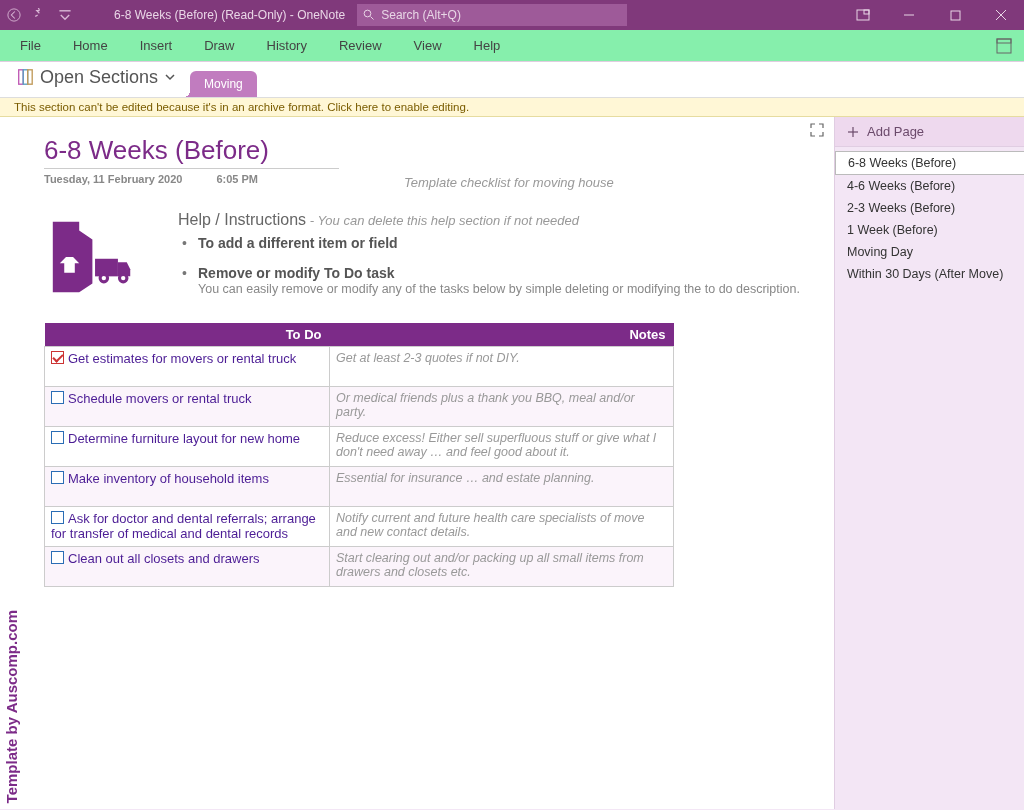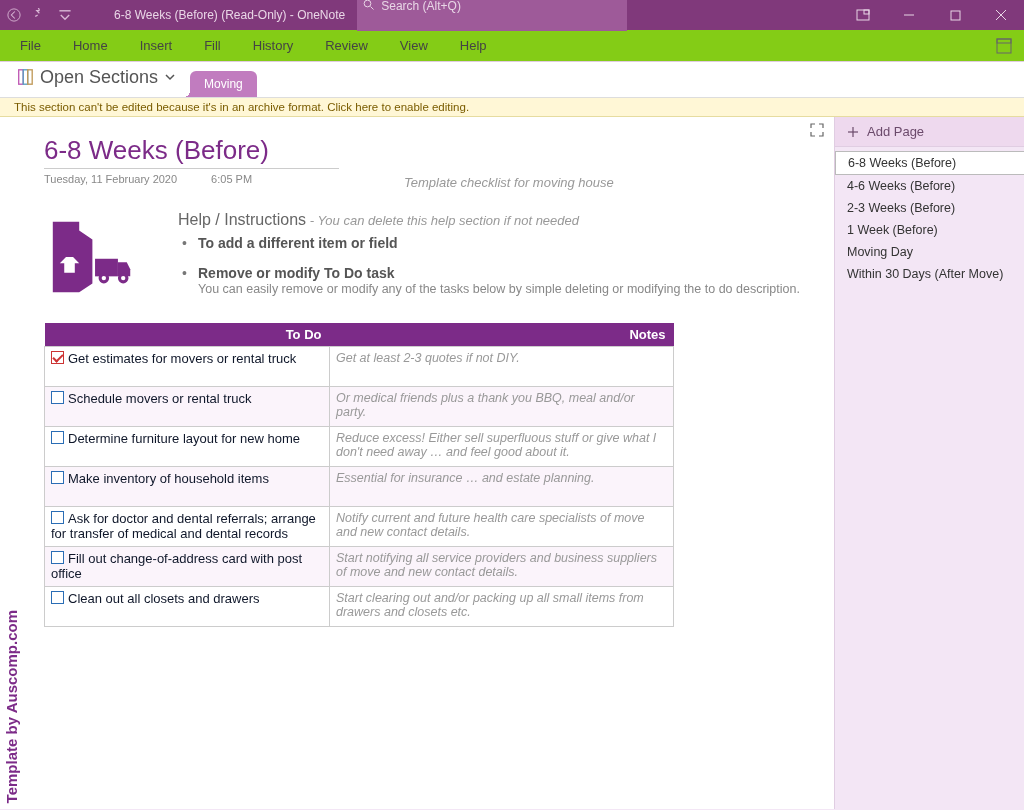--- a/index.html
+++ b/index.html
@@ -3,27 +3,27 @@
 <meta charset="utf-8">
 <style>
 * { margin: 0; padding: 0; box-sizing: border-box; font-family: "Segoe UI", Arial, sans-serif; }
 body { width: 1024px; height: 810px; overflow: hidden; background: #f3e6f5; }
 
 
 .titlebar { height: 30px; background: #80397b; display: flex; align-items: center; color: #fff; font-size: 12px; }
 .titlebar .nav-btn { width: 28px; height: 30px; display: flex; align-items: center; justify-content: center; color: #d9b8d6; cursor: pointer; }
 .titlebar .nav-btn svg { width: 14px; height: 14px; }
 .titlebar .title-text { margin-left: 40px; color: #e9d6e7; font-size: 12px; white-space: nowrap; }
-.titlebar .search-box { margin-left: 12px; width: 270px; height: 32px; background: #9e5a99; display: flex; align-items: flex-start; padding: 0 6px; color: #e8d6e6; font-size: 12px; }
+.titlebar .search-box { margin-left: 12px; width: 270px; height: 22px; background: #9e5a99; display: flex; align-items: center; padding: 0 6px; color: #e8d6e6; font-size: 12px; }
 .titlebar .search-box svg { width: 12px; height: 12px; margin-right: 6px; flex-shrink:0; }
 .titlebar .spacer { flex: 1; }
 .titlebar .win-btn { width: 46px; height: 30px; display: flex; align-items: center; justify-content: center; color: #e8d6e6; cursor: pointer; }
 
 
-.menubar { height: 32px; background: #84cc16; border-bottom: 1px solid #e0cde0; display: flex; align-items: center; font-size: 13px; color: #444; padding: 0 4px; }
+.menubar { height: 32px; background: #86efac; border-bottom: 1px solid #e0cde0; display: flex; align-items: center; font-size: 13px; color: #444; padding: 0 4px; }
 .menubar .menu-item { padding: 0 16px; height: 32px; line-height: 32px; cursor: pointer; }
 .menubar .menu-spacer { flex:1; }
 .menubar .fullpage-btn { width: 32px; height: 32px; display:flex; align-items:center; justify-content:center; cursor:pointer; color:#555;}
 
 
 .section-row { height: 36px; background: #fff; border-bottom: 1px solid #ddd; display: flex; align-items: flex-end; padding-left: 16px; position: relative; }
 .open-sections { display: flex; align-items: center; gap: 6px; font-size: 18px; color: #555; height: 36px; cursor: pointer; padding-bottom:4px;}
 .open-sections .os-icon { width:18px; height:18px; }
 .open-sections svg.chev { width: 12px; height: 12px; }
 .section-tab { margin-left: 14px; height: 26px; background: #c17cbf; color: #fff; font-size: 12px; padding: 0 14px; border-radius: 6px 6px 0 0; display:flex; align-items:center; cursor:pointer; position:relative; }
@@ -39,21 +39,21 @@
 
 .main { display: flex; height: calc(810px - 30px - 32px - 36px - 20px); }
 .content-wrap{ position:relative; flex:1; display:flex; }
 .vertical-credit { width: 22px; background: #fff; display: flex; align-items: flex-end; justify-content: center; }
 .vertical-credit span { writing-mode: vertical-rl; transform: rotate(180deg); color: #7c2b88; font-size: 15px; font-weight:600; padding:6px 0 12px; white-space:nowrap;}
 .page { flex: 1; background: #fff; padding: 18px 30px 20px 22px; overflow: auto; position:relative;}
 .expand-icn{ position:absolute; right:10px; top:6px; color:#666; cursor:pointer;}
 
 
 .page-title { font-size: 26px; color: #7c2b88; border-bottom: 1px solid #ccc; display:inline-block; padding-right:70px; padding-bottom:2px;}
-.page-meta { font-size: 11px; color: #888; margin-top: 4px; display: flex; gap: 34px; }
+.page-meta { font-size: 11px; color: #888; margin-top: 4px; display: flex; gap: 34px; font-weight: bold; }
 .page-subtitle { font-size: 13px; font-style: italic; color: #999; position: absolute; left: 360px; top: 40px; }
 
 
 .help-row{ display:flex; margin-top:26px; gap:34px;}
 .logo-col{ width:100px; padding-top:2px;}
 .logo-col .onote-logo{ width:88px; height:88px;}
 .help-col{ flex:1; font-size:13px; color:#555;}
 .help-heading{ font-size:16px; color:#666; }
 .help-heading .hh{ font-weight:500; color:#666;}
 .help-heading .sub{ font-style:italic; color:#999; font-size:13px;}
@@ -61,21 +61,21 @@
 .help-item::before{ content:"•"; position:absolute; left:4px; top:0; color:#777; font-size:14px;}
 .help-item .bold{ font-weight:700; color:#555; font-size:14px;}
 .help-item .desc{ font-size:12.5px; color:#888; line-height:1.4;}
 .help-item .desc .ul{ text-decoration:underline;}
 
 
 .todo-table{ margin-top:18px; border-collapse:collapse; width:630px; font-size:13px;}
 .todo-table th{ background:#7c2b88; color:#fff; text-align:right; font-weight:600; padding:4px 8px; font-size:13px;}
 .todo-table td{ border:1px solid #ccc; padding:4px 6px 4px 6px; vertical-align:top;}
 .todo-table td.note{ color:#999; font-style:italic; font-size:12.5px;}
-.todo-table td.todo{ color:#0f172a;}
+.todo-table td.todo{ color:#4c1d95;}
 .todo-row td{ height:40px;}
 .cb{ display:inline-block; width:13px; height:13px; border:1.5px solid #4a6; vertical-align:top; margin-right:4px; position:relative; background:#fff;}
 .cb.checked{ border-color:#c33;}
 .cb.checked::after{ content:""; position:absolute; left:1px; top:2px; width:8px; height:4px; border-left:2px solid #c33; border-bottom:2px solid #c33; transform:rotate(-45deg);}
 .cb.blue{ border-color:#2a6db5;}
 .todo-table tbody tr:nth-child(even) td{ background:#fbf4fb;}
 
 
 .right-panel { width: 190px; background: #f3e6f5; border-left: 1px solid #e0cde2; display:flex; flex-direction:column;}
 .add-page{ height:30px; display:flex; align-items:center; gap:8px; padding:0 12px; font-size:13px; color:#6b4a6b; background:#eed9ee; border-bottom:1px solid #e0cde2; cursor:pointer;}
@@ -136,21 +136,21 @@
         <line x1="1" y1="1" x2="11" y2="11" stroke="currentColor"></line>
         <line x1="11" y1="1" x2="1" y2="11" stroke="currentColor"></line>
       </svg>
     </div>
 </div>
 
 <div class="menubar">
   <div class="menu-item">File</div>
     <div class="menu-item">Home</div>
     <div class="menu-item">Insert</div>
-    <div class="menu-item">Fill</div>
+    <div class="menu-item">Draw</div>
     <div class="menu-item">History</div>
     <div class="menu-item">Review</div>
     <div class="menu-item">View</div>
     <div class="menu-item">Help</div>
   <div class="menu-spacer"></div>
   <div class="fullpage-btn">
       <svg width="16" height="16" viewBox="0 0 16 16">
         <rect x="1" y="1" width="14" height="14" fill="none" stroke="#666"></rect>
         <rect x="1" y="1" width="14" height="4" fill="none" stroke="#666"></rect>
       </svg>
@@ -243,24 +243,20 @@
             </tr>
             <tr class="todo-row">
               <td class="todo"><span class="cb blue"></span><span>Make inventory of household items</span></td>
               <td class="note">Essential for insurance … and estate planning.</td>
             </tr>
             <tr class="todo-row">
               <td class="todo"><span class="cb blue"></span><span>Ask for doctor and dental referrals; arrange for transfer of medical and dental records</span></td>
               <td class="note">Notify current and future health care specialists of move and new contact details.</td>
             </tr>
             <tr class="todo-row">
-              <td class="todo"><span class="cb blue"></span><span>Fill out change-of-address card with post office</span></td>
-              <td class="note">Start notifying all service providers and business suppliers of move and new contact details.</td>
-            </tr>
-            <tr class="todo-row">
               <td class="todo"><span class="cb blue"></span><span>Clean out all closets and drawers</span></td>
               <td class="note">Start clearing out and/or packing up all small items from drawers and closets etc.</td>
             </tr>
           </tbody>
       </table>
     </div>
   </div>
 
   <div class="right-panel">
     <div class="add-page">

